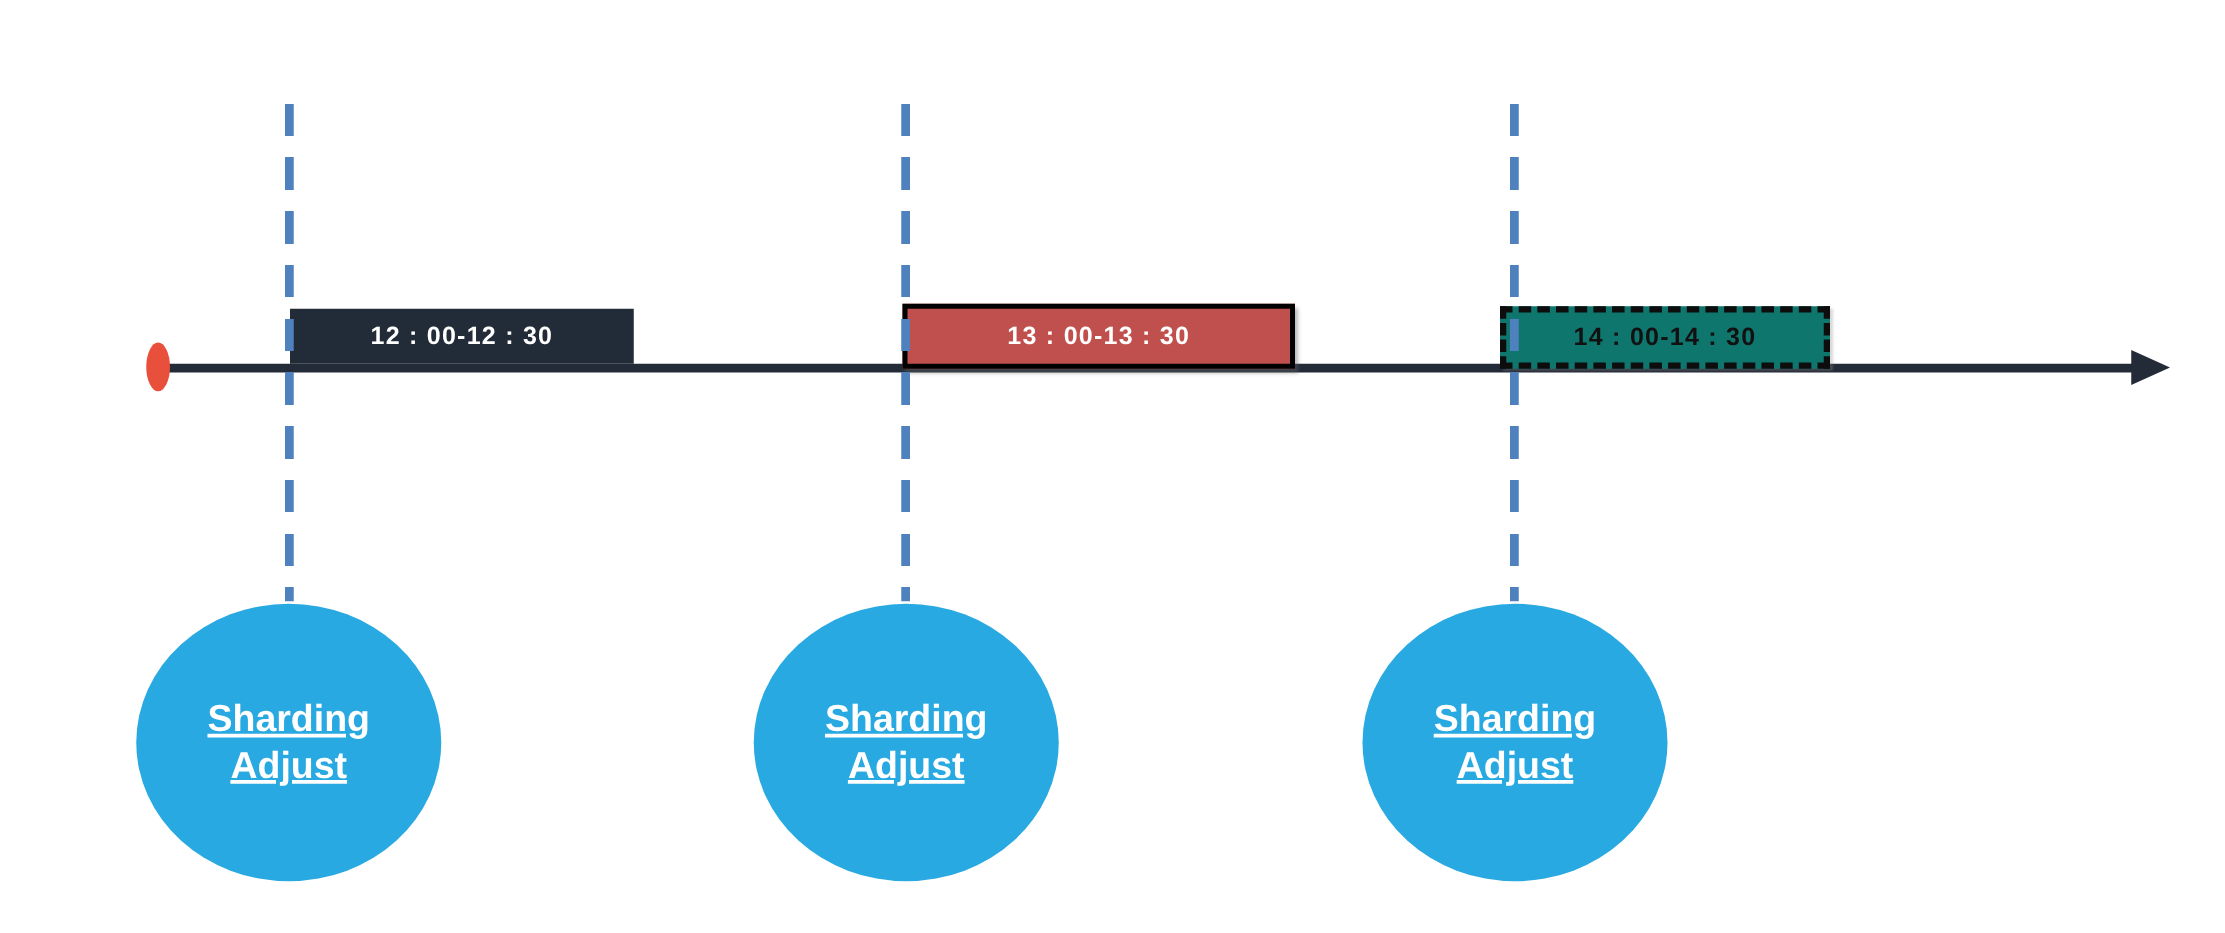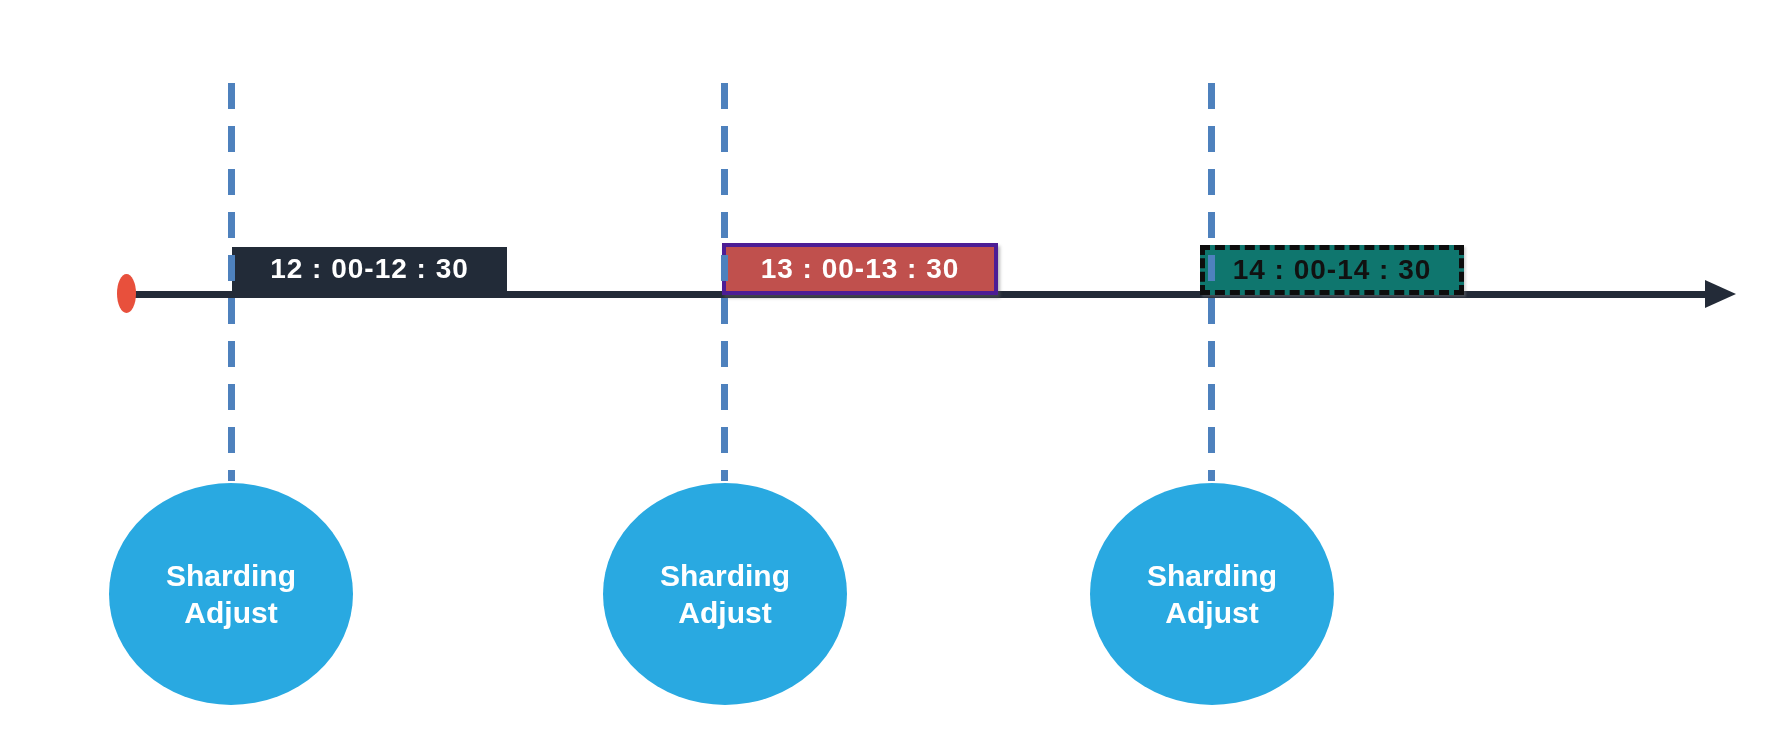--- a/index.html
+++ b/index.html
@@ -65,41 +65,41 @@
   .v2 { left: 721px; }
   .v3 { left: 1208px; }
 
   
   .time-box {
     position: absolute;
     box-sizing: border-box;
     display: flex;
     align-items: center;
     justify-content: center;
-    font-size: 28px;
+    font-size: 20px;
     font-weight: bold;
     letter-spacing: 1px;
     white-space: nowrap;
     z-index: 2;
   }
   .box1 {
     left: 232px;
     top: 247px;
     width: 275px;
     height: 44px;
     background: #222b38;
     color: #ffffff;
   }
   .box2 {
     left: 722px;
     top: 243px;
-    width: 276px;
+    width: 314px;
     height: 52px;
     background: #c0504d;
-    border: 4px solid #4c1d95;
+    border: 4px solid #000000;
     color: #ffffff;
     box-shadow: 2px 3px 3px rgba(100,100,100,0.45);
   }
   .box3 {
     left: 1200px;
     top: 245px;
     width: 264px;
     height: 50px;
     background: #0f766e;
     border: 5px dashed #0d0d0d;
@@ -118,20 +118,21 @@
     display: flex;
     flex-direction: column;
     align-items: center;
     justify-content: center;
     color: #ffffff;
     font-size: 30px;
     font-weight: bold;
     line-height: 37px;
     text-align: center;
     z-index: 3;
+    text-decoration: underline;
   }
   .c1 { left: 109px; }
   .c2 { left: 603px; }
   .c3 { left: 1090px; }
 </style>
 </head>
 <body>
 
 <div class="canvas">
 

